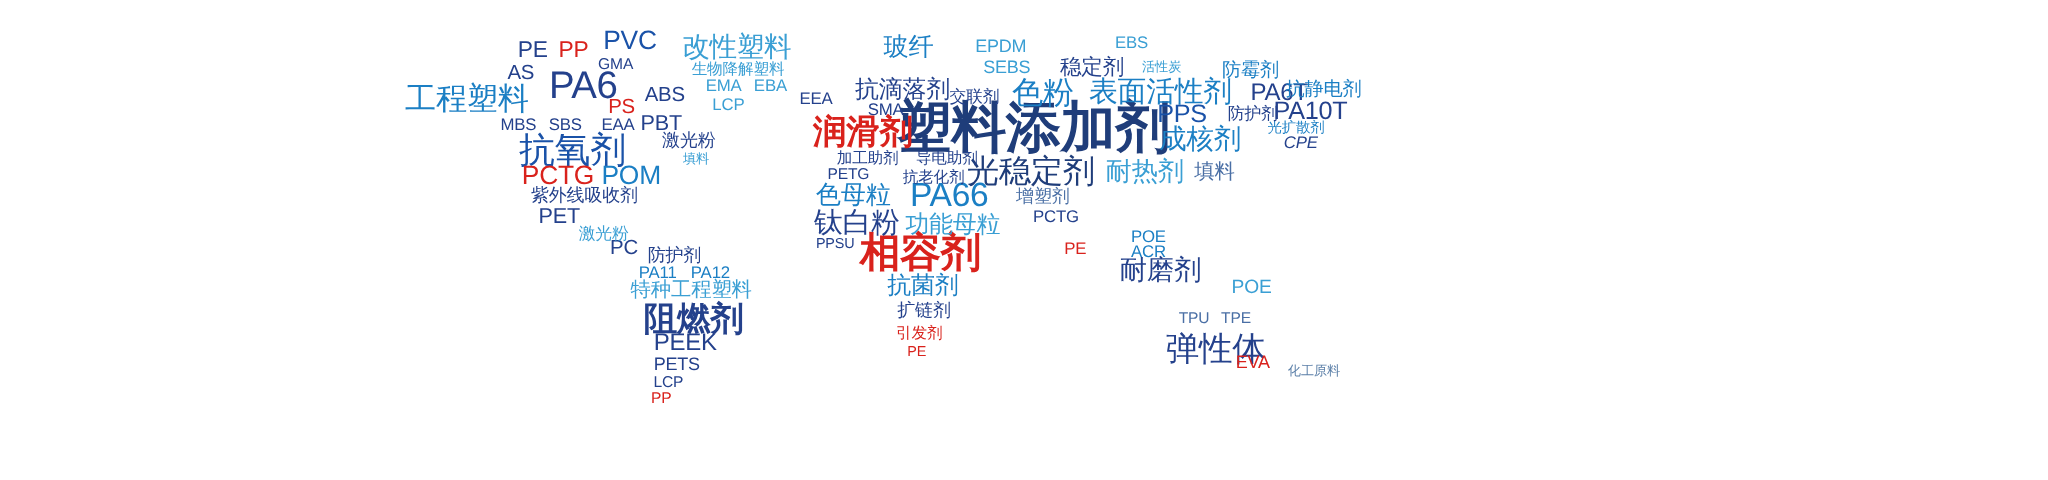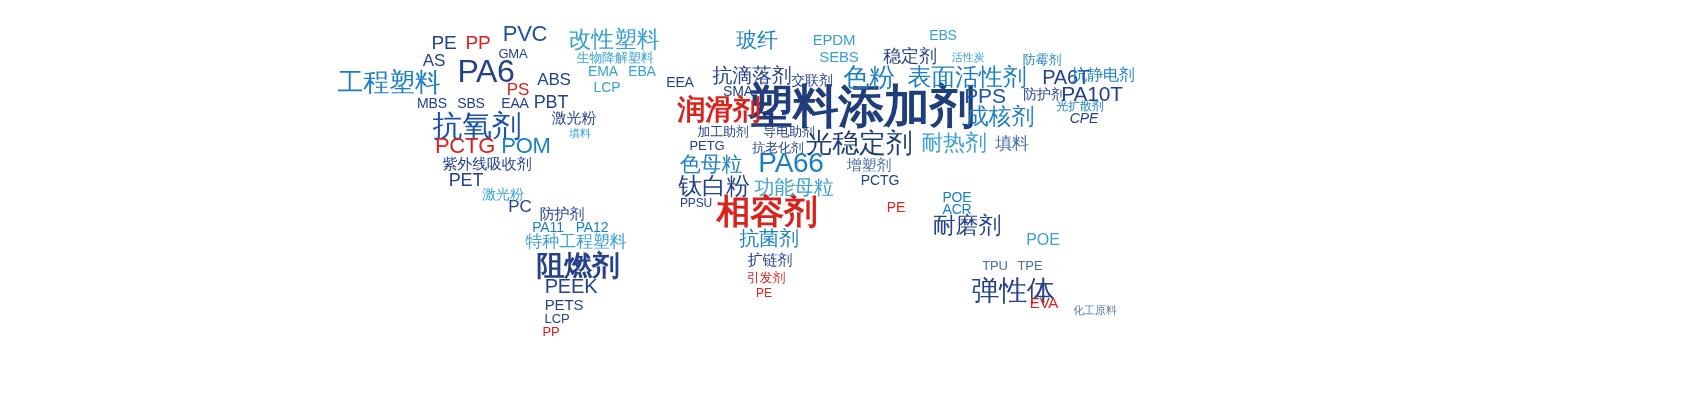--- a/index.html
+++ b/index.html
@@ -57,21 +57,21 @@
     <span class="word w-normal" style="left: 757px; top: 39px; font-size: 21px; color: rgb(27, 127, 196);">玻纤</span>
     <span class="word w-normal" style="left: 487px; top: 163px; font-size: 15px; color: rgb(36, 65, 140);">紫外线吸收剂</span>
     <span class="word w-normal" style="left: 465px; top: 146px; font-size: 22px; color: rgb(217, 34, 28);">PCTG</span>
     <span class="word w-normal" style="left: 526px; top: 146px; font-size: 22px; color: rgb(27, 127, 196);">POM</span>
     <span class="word w-normal" style="left: 910px; top: 56px; font-size: 18px; color: rgb(36, 65, 140);">稳定剂</span>
     <span class="word w-normal" style="left: 1092px; top: 93px; font-size: 21px; color: rgb(36, 65, 140);">PA10T</span>
     <span class="word w-normal" style="left: 1066px; top: 77px; font-size: 20px; color: rgb(36, 65, 140);">PA6T</span>
     <span class="word w-normal" style="left: 985px; top: 95px; font-size: 21px; color: rgb(26, 82, 168);">PPS</span>
     <span class="word w-normal" style="left: 571px; top: 286px; font-size: 20px; color: rgb(36, 65, 140);">PEEK</span>
     <span class="word w-normal" style="left: 1103px; top: 75px; font-size: 16px; color: rgb(27, 127, 196);">抗静电剂</span>
-    <span class="word w-normal" style="left: 1042px; top: 59px; font-size: 13px; color: rgb(27, 127, 196);">防霉剂</span>
+    <span class="word w-normal" style="left: 1042px; top: 59px; font-size: 16px; color: rgb(27, 127, 196);">防霉剂</span>
     <span class="word w-normal" style="left: 1080px; top: 106px; font-size: 12px; color: rgb(27, 127, 196);">光扩散剂</span>
     <span class="word w-normal" style="left: 1044px; top: 94px; font-size: 14px; color: rgb(36, 65, 140);">防护剂</span>
     <span class="word w-normal" style="left: 1084px; top: 118px; font-size: 14px; color: rgb(36, 65, 140); font-style: italic;">CPE</span>
     <span class="word w-normal" style="left: 1012px; top: 143px; font-size: 17px; color: rgb(74, 111, 165);">填料</span>
     <span class="word w-normal" style="left: 869px; top: 164px; font-size: 15px; color: rgb(74, 111, 165);">增塑剂</span>
     <span class="word w-normal" style="left: 880px; top: 180px; font-size: 14px; color: rgb(36, 65, 140);">PCTG</span>
     <span class="word w-normal" style="left: 957px; top: 197px; font-size: 14px; color: rgb(27, 127, 196);">POE</span>
     <span class="word w-normal" style="left: 957px; top: 209px; font-size: 14px; color: rgb(27, 127, 196);">ACR</span>
     <span class="word w-normal" style="left: 1043px; top: 240px; font-size: 16px; color: rgb(58, 159, 212);">POE</span>
     <span class="word w-normal" style="left: 995px; top: 265px; font-size: 13px; color: rgb(74, 111, 165);">TPU</span>

